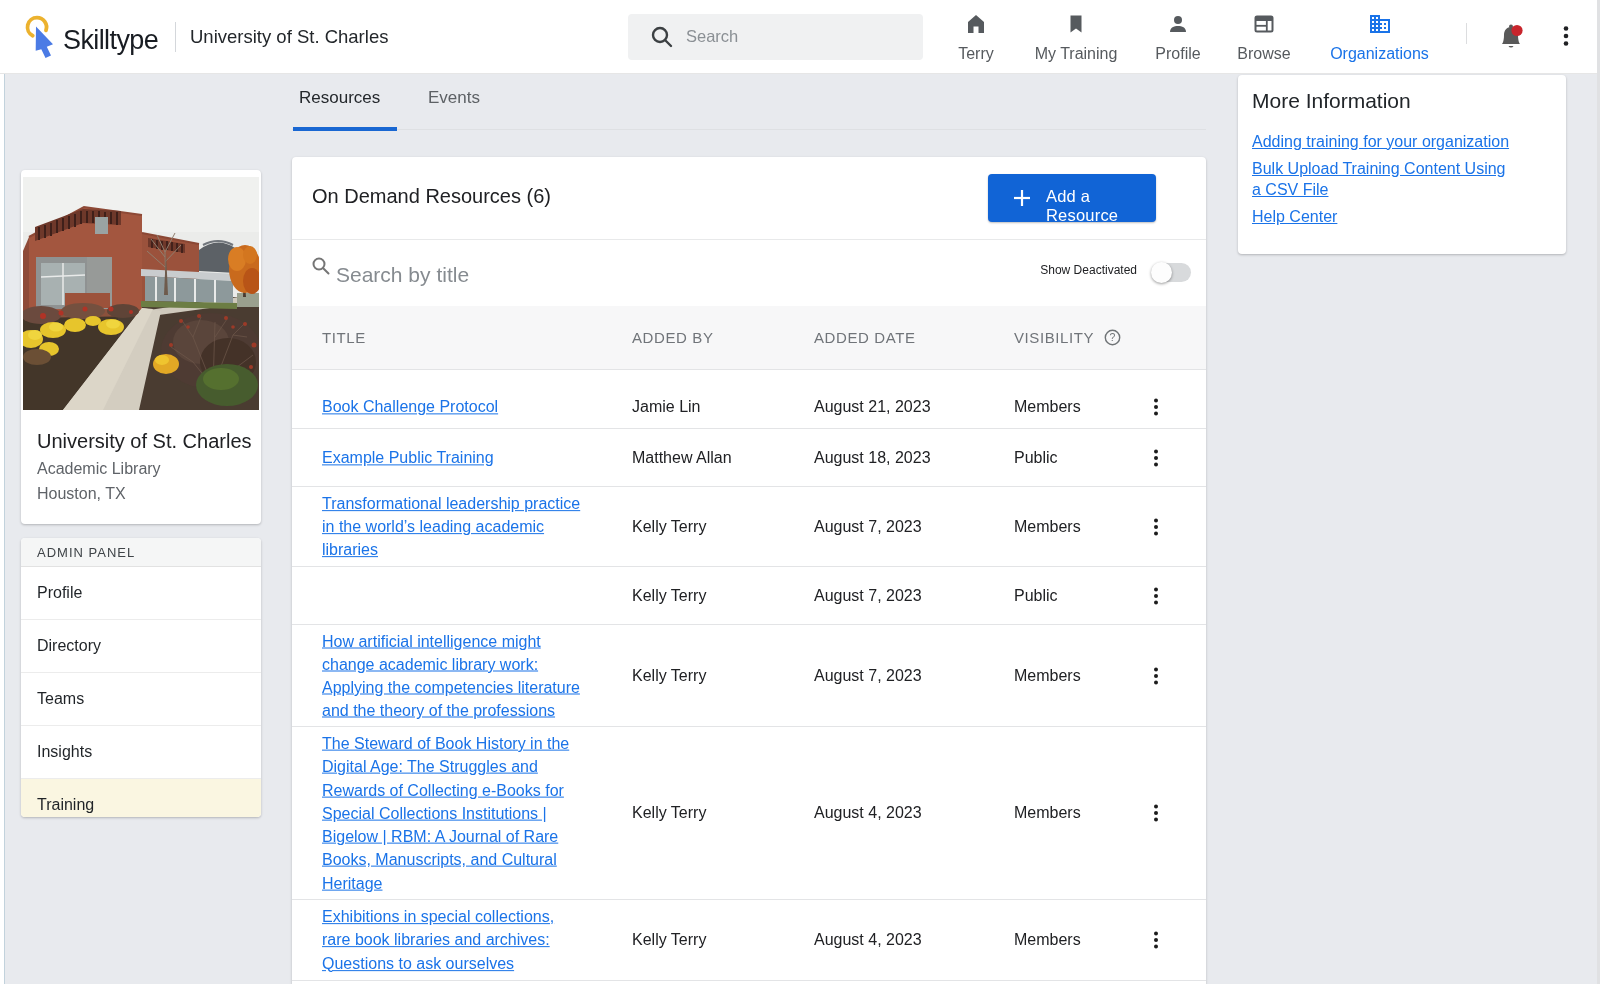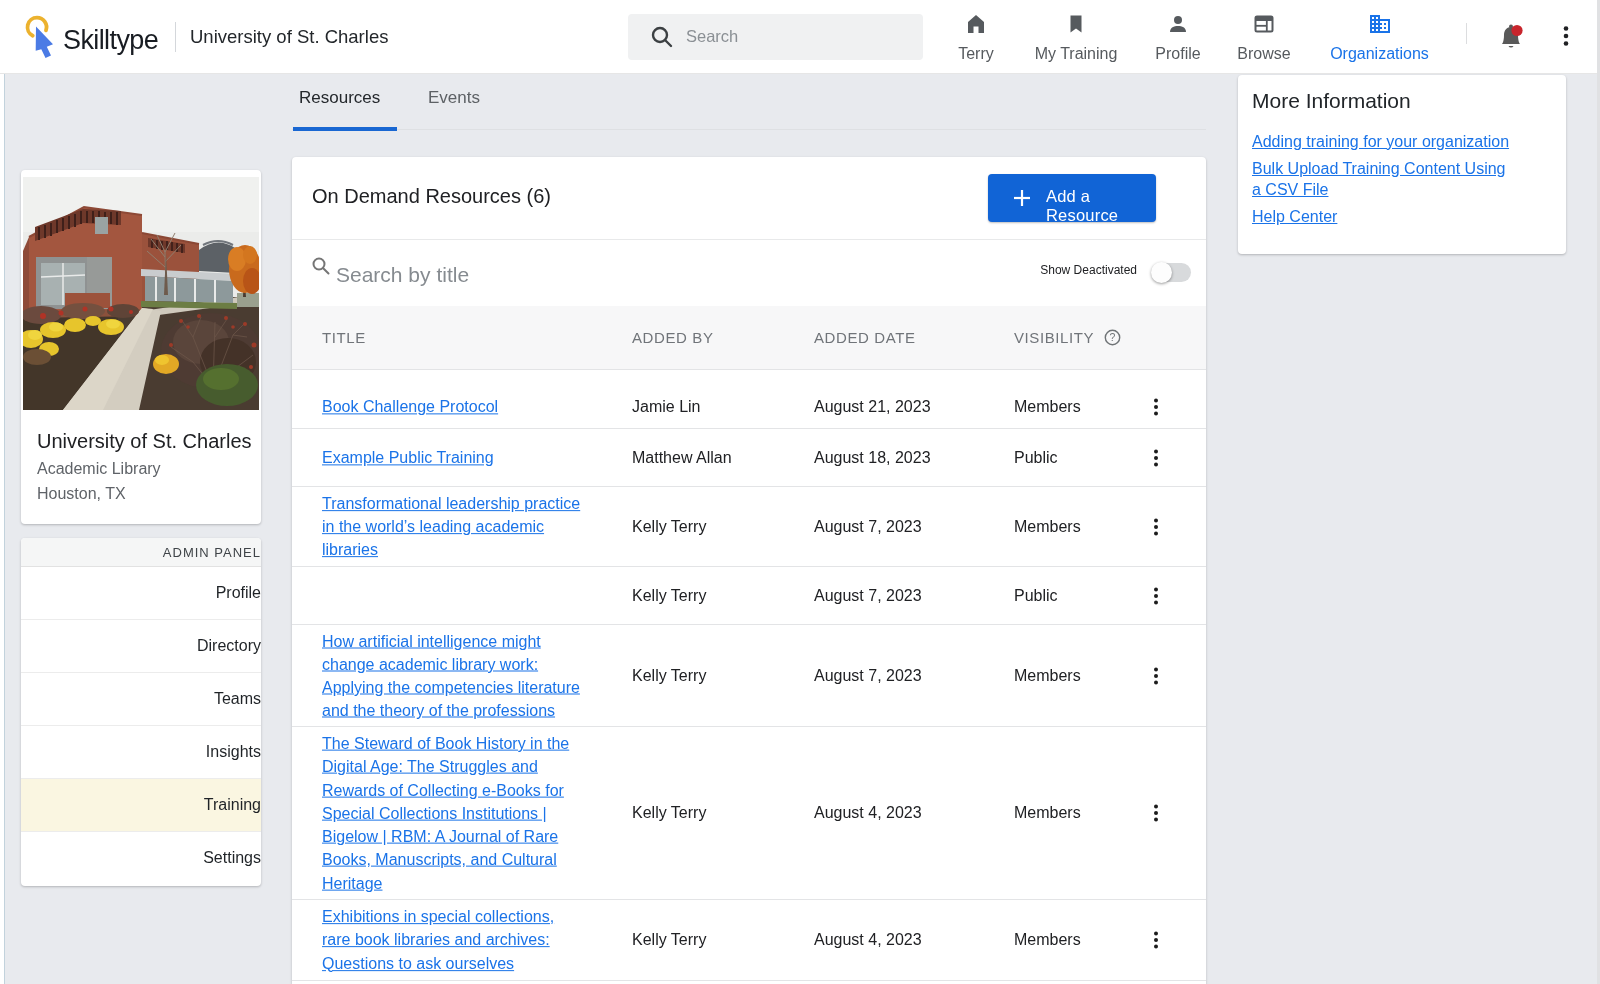--- a/index.html
+++ b/index.html
@@ -27,21 +27,21 @@
 
 .card { position:absolute; background:#fff; border-radius:4px; box-shadow:0 1px 3px rgba(0,0,0,0.14), 0 1px 2px rgba(0,0,0,0.10); }
 
 
 #photocard { left:21px; top:170px; width:240px; height:354px; }
 #photosvg { position:absolute; left:2px; top:7px; }
 #ptitle { position:absolute; left:16px; top:259px; font-size:20px; line-height:24px; color:#202124; }
 #psub { position:absolute; left:16px; top:287px; font-size:16px; line-height:24.5px; color:#5f6368; }
 
 
-#admincard { left:21px; top:538px; width:240px; height:348px; overflow:hidden;text-align:right; }
+#admincard { left:21px; top:538px; width:240px; height:279px; overflow:hidden; }
 #adminhdr { position:absolute; left:0; top:0; width:240px; height:29px; background:#f5f6f6; border-bottom:1px solid #e2e2e2; font-size:13px; font-weight:500; letter-spacing:1px; color:#3f4448; line-height:29px; padding-left:16px; }
 .aitem { position:absolute; left:0; width:240px; height:53px; font-size:16px; color:#1f2327; line-height:52px; padding-left:16px; border-bottom:1px solid #ececec; }
 .aitem.hl { background:#faf6e1; }
 #tabline { position:absolute; left:292px; top:129px; width:914px; height:1px; background:#dee0e3; }
 #tabunder { position:absolute; left:293px; top:127px; width:104px; height:4px; background:#1967d2; }
 .tab { position:absolute; top:0; font-size:17px; font-weight:500; }
 
 
 #maincard { left:292px; top:157px; width:914px; height:827px; border-radius:4px 4px 0 0; }
 #odr { position:absolute; left:20px; top:28px; font-size:20px; font-weight:500; color:#202124; }

